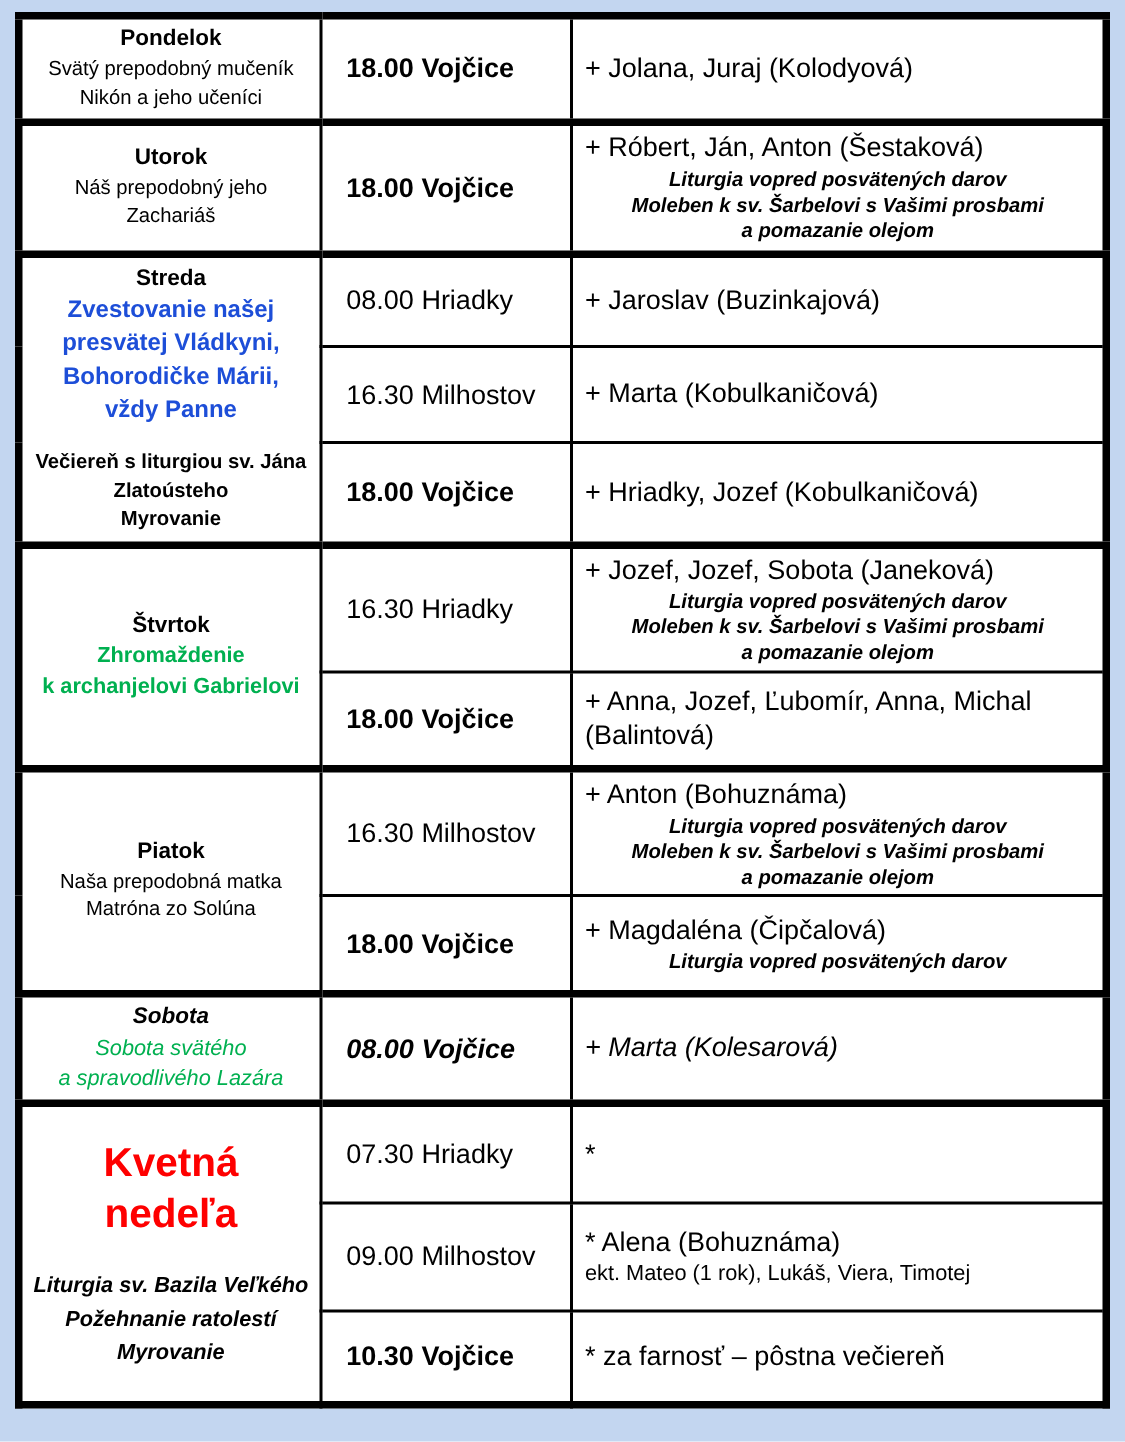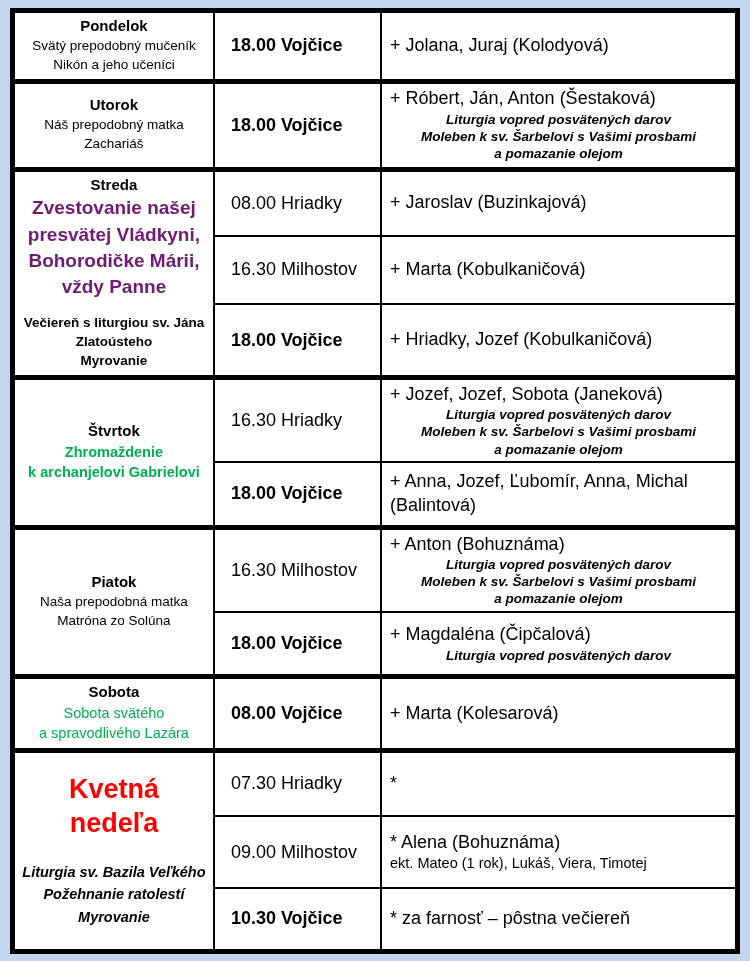--- a/index.html
+++ b/index.html
@@ -22,21 +22,21 @@
   col.c2 { width: 166px; }
   col.c3 { width: 354px; }
   td { border: 2px solid #000; padding: 2px 0; vertical-align: middle; }
   tr.group-start > td { border-top: 5px solid #000; }
 
   
   td.day { text-align: center; padding: 4px 6px; }
   .day-name { font-weight: bold; font-size: 15px; line-height: 1.25; }
   .day-name.kvetna { font-size: 27px; color: #fe0000; }
   .day-sub { font-size: 13.5px; line-height: 1.4; margin-top: 1px; }
-  .feast-red { color: #701a75; font-weight: bold; font-size: 19px; line-height: 1.38; margin-top: 1px; }
+  .feast-red { color: #1d4ed8; font-weight: bold; font-size: 16px; line-height: 1.38; margin-top: 1px; }
   .feast-green-bold { color: #00b050; font-weight: bold; font-size: 14.5px; line-height: 1.4; margin-top: 1px; }
   .desc-green { color: #00b050; font-size: 14.5px; line-height: 1.4; margin-top: 1px; }
   .extra-bold { font-weight: bold; font-size: 13.5px; line-height: 1.4; margin-top: 14px; }
   .desc-bold-italic { font-weight: bold; font-style: italic; font-size: 14.5px; line-height: 1.55; margin-top: 20px; }
 
   
   td.time { font-size: 18px; padding-left: 16px; }
   td.time.bold { font-weight: bold; }
 
   
@@ -68,21 +68,21 @@
     <td class="time bold">18.00 Vojčice</td>
     <td class="intent">
       <div class="intent-main">+ Jolana, Juraj (Kolodyová)</div>
     </td>
   </tr>
 
   <tr class="group-start" style="height:88px;">
     <td class="day">
       <div class="day-name">Utorok</div>
       <div class="day-sub">
-        <div>Náš prepodobný matka</div>
+        <div>Náš prepodobný jeho</div>
         <div>Zachariáš</div>
       </div>
     </td>
     <td class="time bold">18.00 Vojčice</td>
     <td class="intent">
       <div class="intent-main">+ Róbert, Ján, Anton (Šestaková)</div>
       <div class="note">Liturgia vopred posvätených darov</div>
       <div class="note">Moleben k sv. Šarbelovi s Vašimi prosbami</div>
       <div class="note">a pomazanie olejom</div>
     </td>
@@ -161,21 +161,21 @@
     </td>
   </tr>
   <tr style="height:65px;">
     <td class="time bold">18.00 Vojčice</td>
     <td class="intent">
       <div class="intent-main">+ Magdaléna (Čipčalová)</div>
       <div class="note">Liturgia vopred posvätených darov</div>
     </td>
   </tr>
 
-  <tr class="group-start" style="height:63px;">
+  <tr class="group-start" style="height:63px;font-style:italic;">
     <td class="day">
       <div class="day-name">Sobota</div>
       <div class="desc-green">
         <div>Sobota svätého</div>
         <div>a spravodlivého Lazára</div>
       </div>
     </td>
     <td class="time bold">08.00 Vojčice</td>
     <td class="intent">
       <div class="intent-main">+ Marta (Kolesarová)</div>

